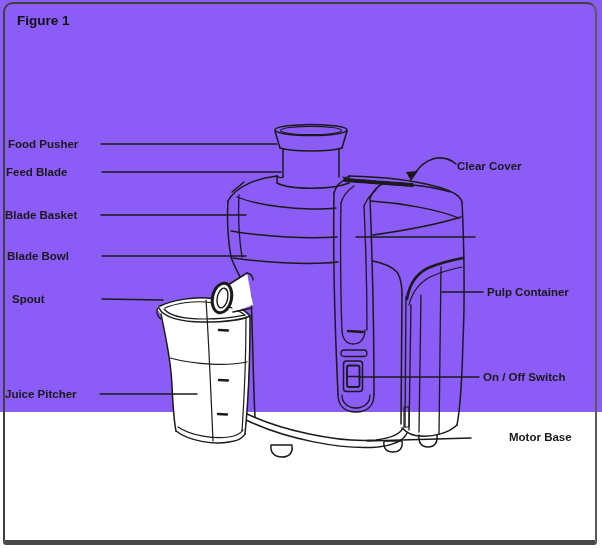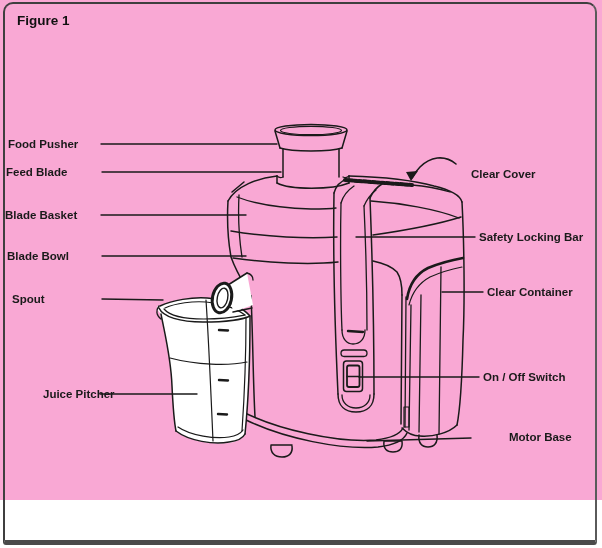--- a/index.html
+++ b/index.html
@@ -1,17 +1,17 @@
 <!DOCTYPE html>
 <html><head>
 <meta charset="utf-8">
 <style>
   html,body{margin:0;padding:0;background:#fff;}
   body{width:602px;height:548px;overflow:hidden;font-family:"Liberation Sans",sans-serif;}
-  .page{position:relative;width:602px;height:500px;background:#f9a8d4;}
+  .page{position:relative;width:602px;height:412px;background:#8b5cf6;}
   .frame{position:absolute;left:3px;top:2px;width:590px;height:536px;
          border:2px solid #3f3f3f;border-bottom-width:5px;border-right-color:#5a5a5a;
          border-bottom-color:#4a4a4a;border-radius:10px 10px 3px 3px;}
   .figure-title{position:absolute;left:17px;top:13px;font-size:13.5px;font-weight:700;color:#111;}
   svg.draw{position:absolute;left:0;top:0;width:602px;height:548px;}
   .lbl{position:absolute;font-size:11.5px;font-weight:700;color:#1a1a1a;line-height:14px;white-space:nowrap;}
   .lbl-l{width:90px;text-align:left;}
   .note{line-height:15px;}
 </style>
 </head>
@@ -154,21 +154,20 @@
         </g>
       </g>
     </g>
   </svg>
 
   <div class="lbl lbl-l" style="left:8px;top:137px;">Food Pusher</div>
   <div class="lbl lbl-l" style="left:6px;top:165px;">Feed Blade</div>
   <div class="lbl lbl-l" style="left:5px;top:208px;">Blade Basket</div>
   <div class="lbl lbl-l" style="left:7px;top:249px;">Blade Bowl</div>
   <div class="lbl lbl-l" style="left:12px;top:292px;">Spout</div>
-  <div class="lbl lbl-l" style="left:5px;top:387px;padding-left:38px;">Juice Pitcher</div>
+  <div class="lbl lbl-l" style="left:5px;top:387px;">Juice Pitcher</div>
 
-  <div class="lbl" style="left:471px;top:159px;margin-top:8px;">Clear Cover</div>
-  <div class="lbl" style="left:479px;top:230px;">Safety Locking Bar</div>
-  <div class="lbl" style="left:487px;top:285px;">Clear Container</div>
+  <div class="lbl" style="left:457px;top:159px;">Clear Cover</div>
+  <div class="lbl" style="left:487px;top:285px;">Pulp Container</div>
   <div class="lbl" style="left:483px;top:370px;">On / Off Switch</div>
   <div class="lbl" style="left:475px;top:430px;margin-left:34px;">Motor Base</div>
 
 </div>
 
 </body></html>

